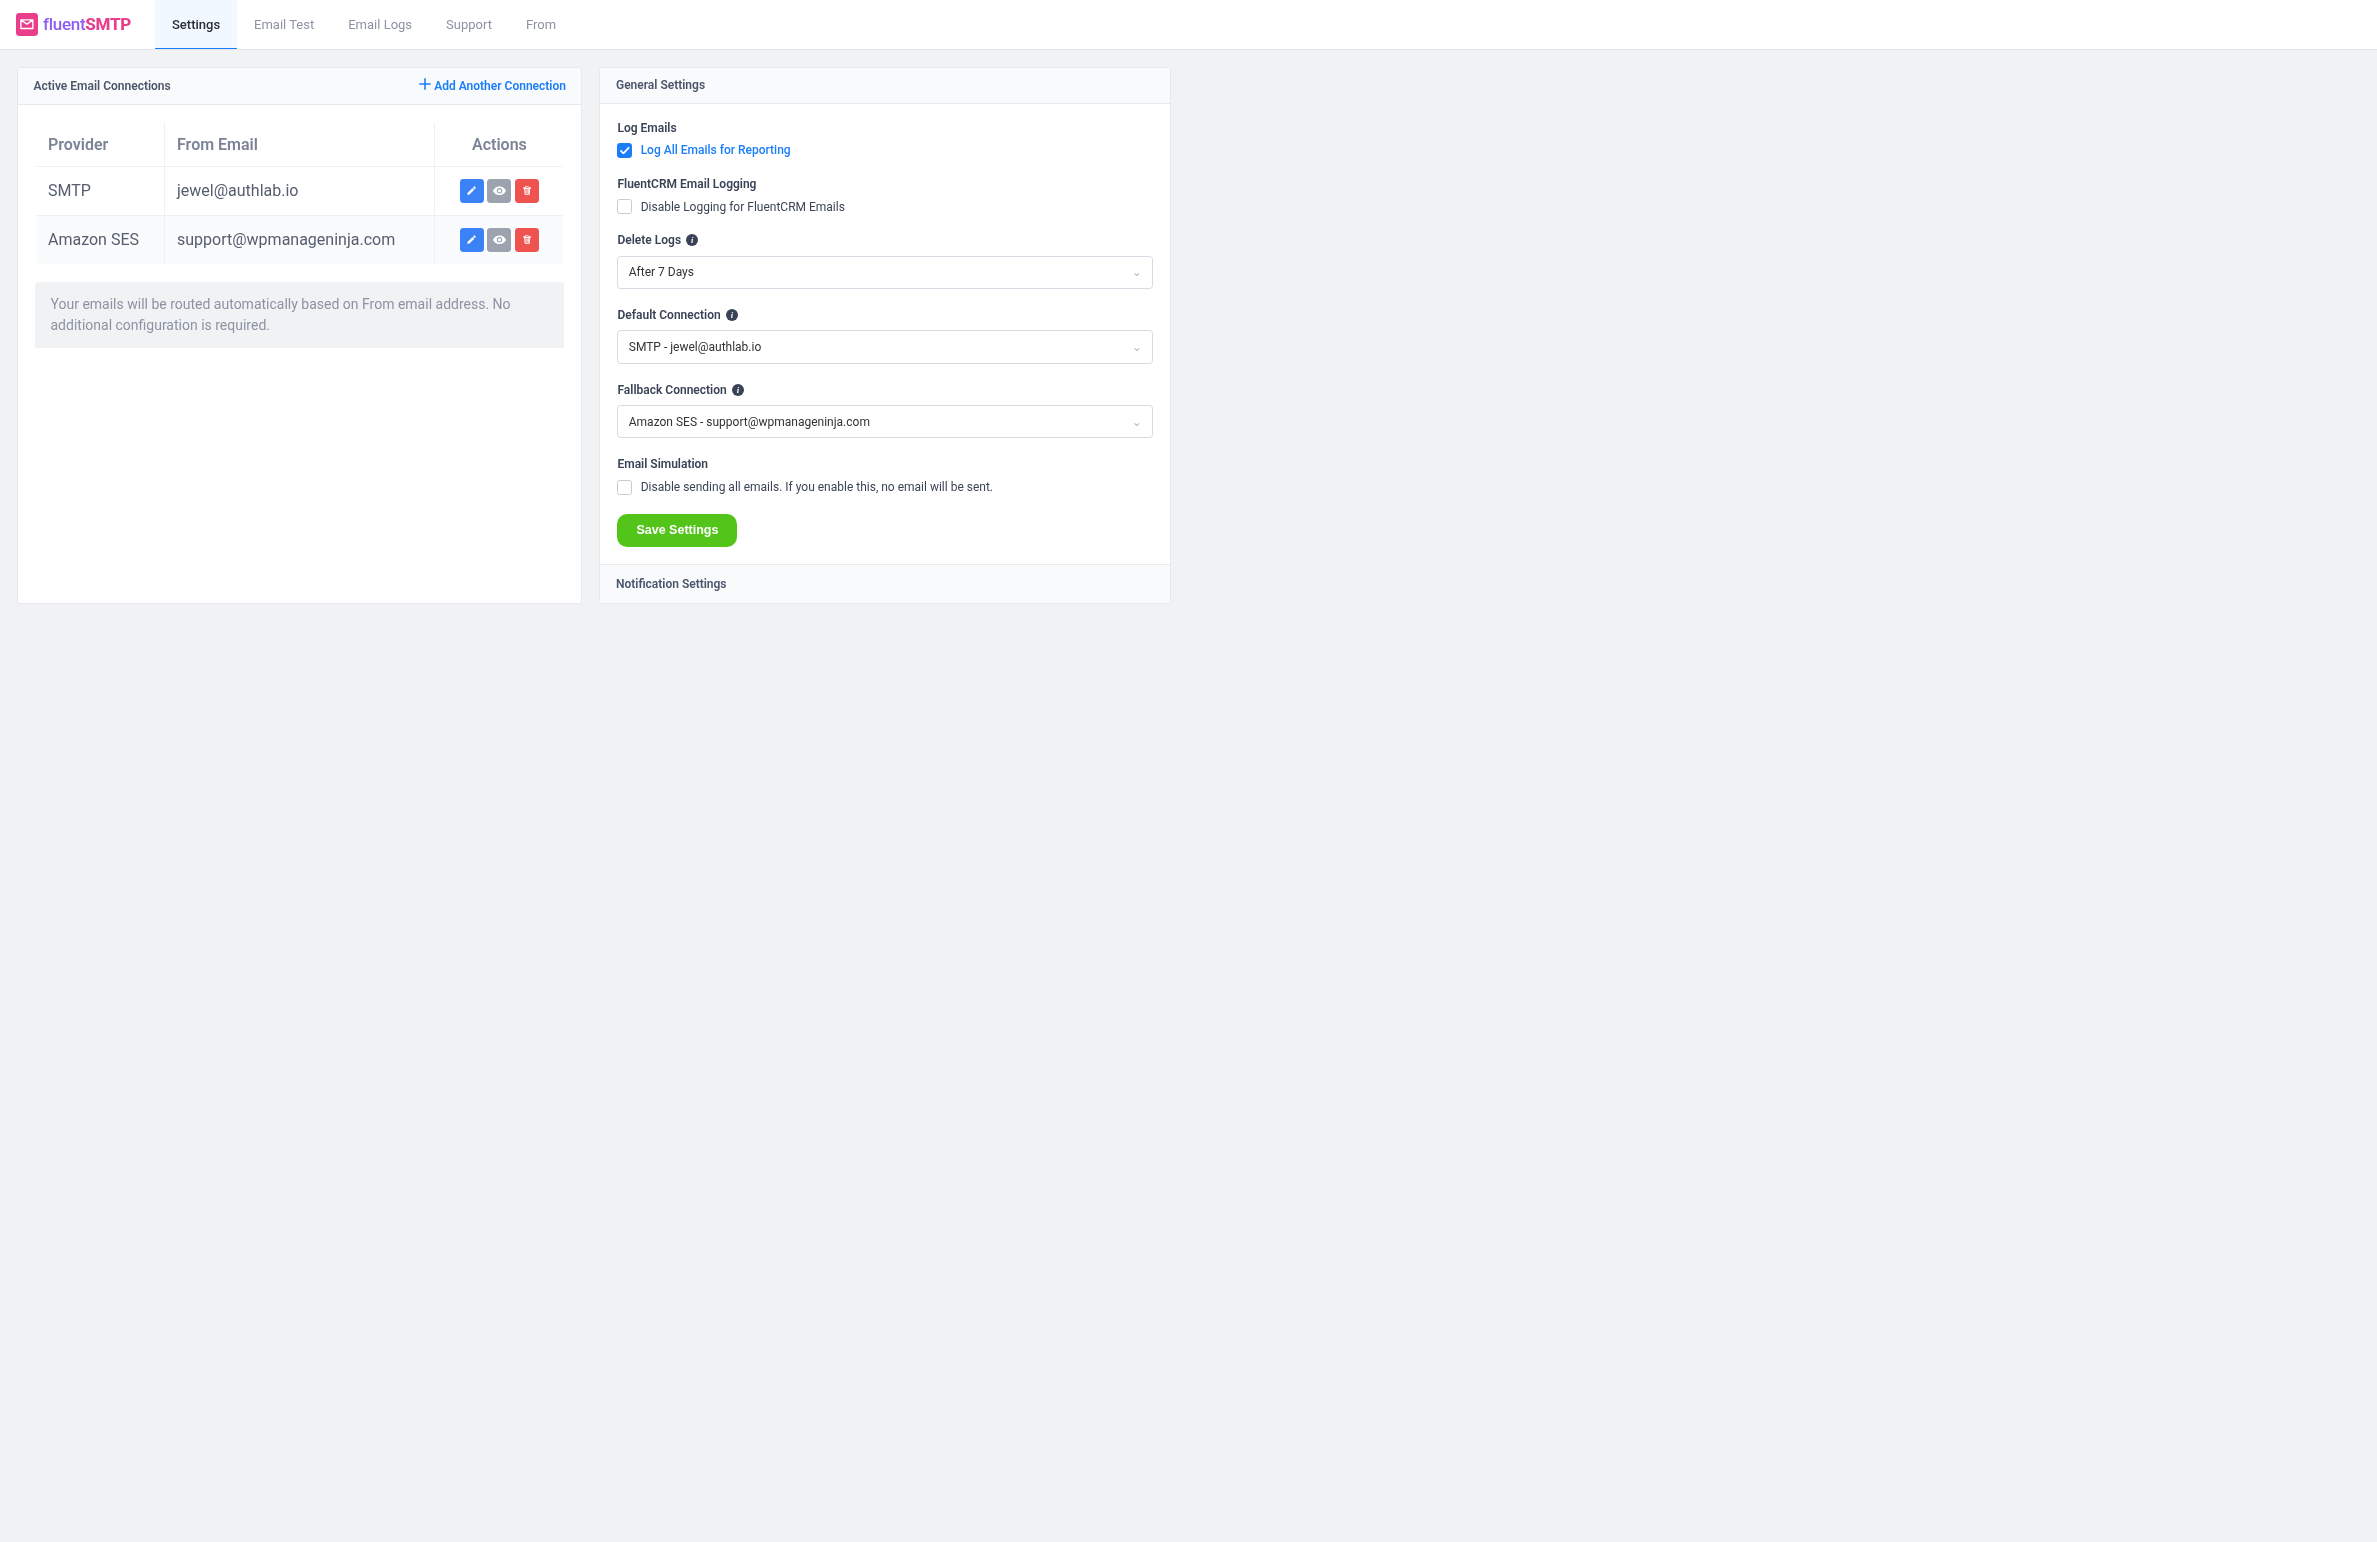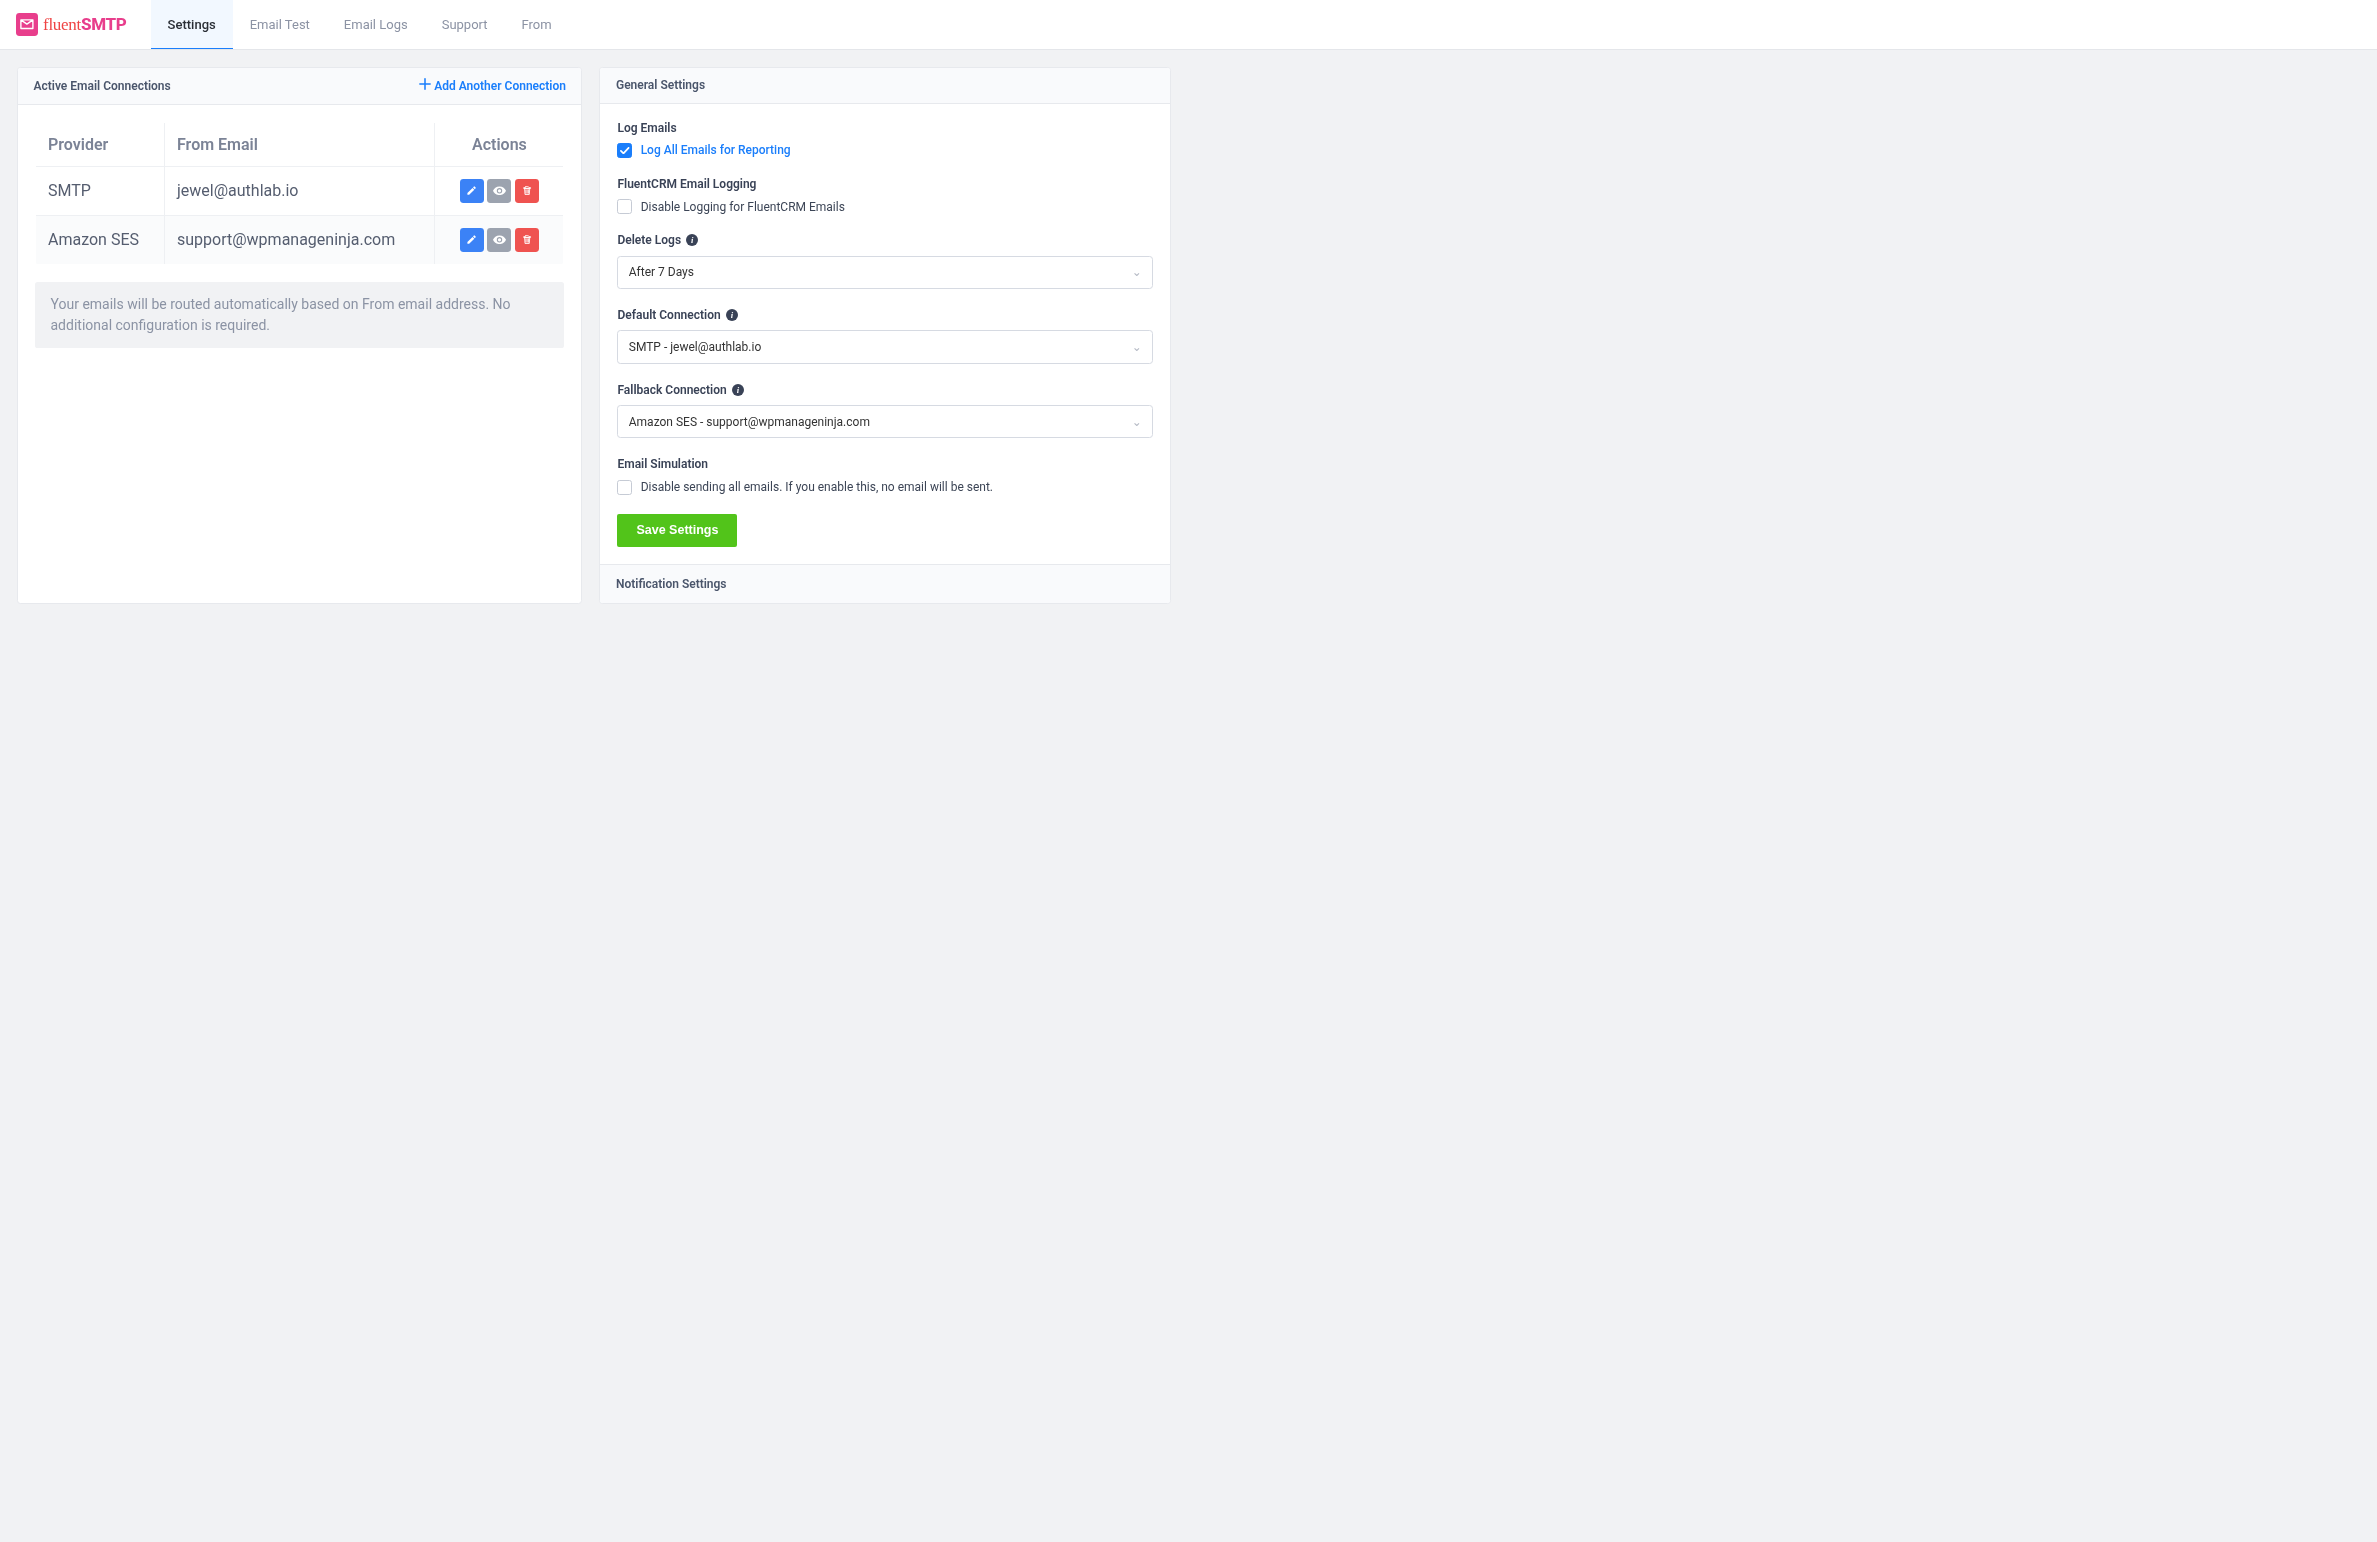--- a/index.html
+++ b/index.html
@@ -28,21 +28,21 @@
     width: 22.4px; height: 22.4px;
     background: #e83e8c;
     border-radius: 3.4px;
     display:flex;align-items:center;justify-content:center;
   }
   .logo-text {
     font-size: 17px;
     font-weight: 500;
     letter-spacing: -0.3px;
   }
-  .logo-text .f1 { color: #ef4444; font-weight:500;font-family:Liberation Serif, serif; }
+  .logo-text .f1 { color: #8b5cf6; font-weight:500; }
   .logo-text .f2 { color: #e83e8c; font-weight:800; }
   .tabs { display: flex; gap: 0; height:100%; }
   .tab {
     padding: 0 17px;
     color: #8c93a4;
     font-size: 13px;
     cursor: pointer;
     display:flex;align-items:center;
     border-bottom: 1.7px solid transparent;
     height:100%;
@@ -151,21 +151,21 @@
     padding:8.6px 10.3px;display:flex;justify-content:space-between;align-items:center;
     color:#333;cursor:pointer;background:#fff;
   }
   .select .chev{color:#b5bac5;}
   .info-icon{
     width:12px;height:12px;border-radius:50%;background:#394256;color:#fff;
     display:inline-flex;align-items:center;justify-content:center;font-size:8.6px;font-style:italic;font-family:serif;font-weight:700;
   }
   .save-btn{
     background:#52c41a;color:#fff;font-weight:600;
-    padding:9.5px 19px;border-radius:2px;border:none;cursor:pointer;font-size:12.5px;text-align:right;
+    padding:9.5px 19px;border-radius:10px;border:none;cursor:pointer;font-size:12.5px;text-align:right;
   }
   .subpanel-header{
     background:#f9fafc;border-top:0.9px solid #e7e9ed;padding:12px 15.5px;
     font-weight:600;color:#4a556b;
   }
 </style>
 </head>
 <body>
 
 <div class="topbar">

